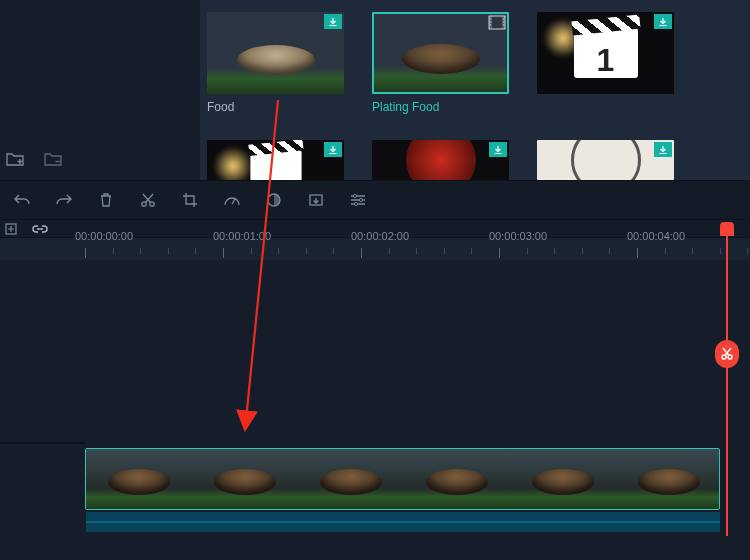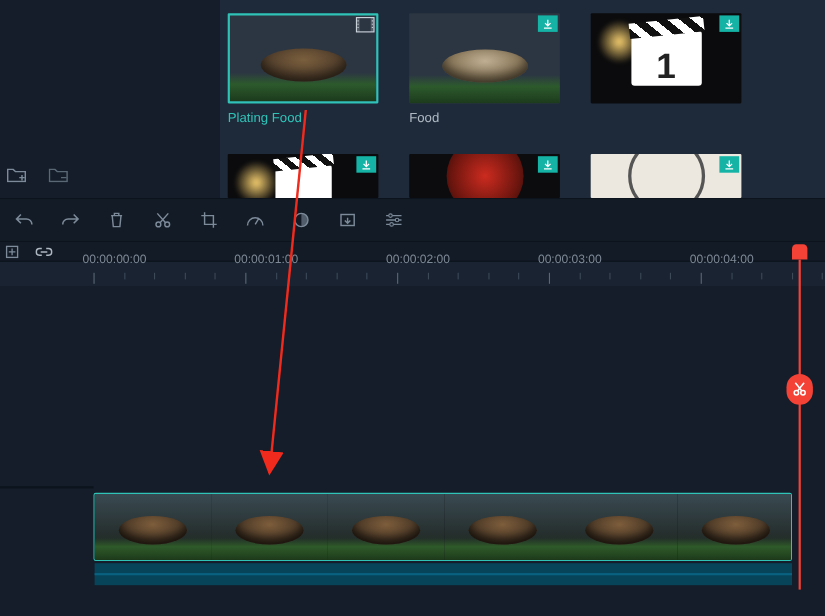--- a/index.html
+++ b/index.html
@@ -271,46 +271,46 @@
         <svg width="18" height="15" viewBox="0 0 18 15">
             <path d="M1 3h5l2 2h9v9H1z" fill="none" stroke="#5a6876" stroke-width="1.3"></path>
             <path d="M11.5 10.5h5" stroke="#5a6876" stroke-width="1.3"></path>
           </svg>
       </span>
     </div>
   </div>
 
   <div class="media-grid">
     <div class="media-item">
+      <div class="thumb">
+        <div class="thumb-green"></div>
+        <div class="thumb-bowl" style="background:radial-gradient(ellipse at 50% 35%,#bfae92 0%,#8d7b5d 55%,#5a4b36 100%);"></div>
+        <span class="badge">
+          <svg width="10" height="10" viewBox="0 0 10 10">
+              <path d="M5 1v5M2.5 4L5 6.5 7.5 4M1.5 8.5h7" stroke="#fff" stroke-width="1.2" fill="none"></path>
+            </svg>
+        </span>
+      </div>
+      <div class="media-label">Food</div>
+    </div>
+
+    <div class="media-item">
       <div class="thumb selected">
         <div class="thumb-green"></div>
         <div class="thumb-bowl"></div>
         <span class="badge filmstrip">
           <svg width="18" height="15" viewBox="0 0 18 15">
               <rect x="1" y="1" width="16" height="13" fill="none" stroke="#cfd8e0"></rect>
               <rect x="1" y="1" width="3" height="13" fill="#cfd8e0" opacity="0.25"></rect>
               <rect x="14" y="1" width="3" height="13" fill="#cfd8e0" opacity="0.25"></rect>
               <path d="M2 4h1M2 7h1M2 10h1M15 4h1M15 7h1M15 10h1" stroke="#cfd8e0"></path>
             </svg>
         </span>
       </div>
       <div class="media-label selected">Plating Food</div>
-    </div>
-
-    <div class="media-item">
-      <div class="thumb">
-        <div class="thumb-green"></div>
-        <div class="thumb-bowl" style="background:radial-gradient(ellipse at 50% 35%,#bfae92 0%,#8d7b5d 55%,#5a4b36 100%);"></div>
-        <span class="badge">
-          <svg width="10" height="10" viewBox="0 0 10 10">
-              <path d="M5 1v5M2.5 4L5 6.5 7.5 4M1.5 8.5h7" stroke="#fff" stroke-width="1.2" fill="none"></path>
-            </svg>
-        </span>
-      </div>
-      <div class="media-label">Food</div>
     </div>
 
     <div class="media-item">
       <div class="thumb thumb-dark">
         <div class="thumb-glow"></div>
         <div class="thumb-clapper">
             <div class="num">1</div>
           </div>
         <span class="badge">
           <svg width="10" height="10" viewBox="0 0 10 10">

